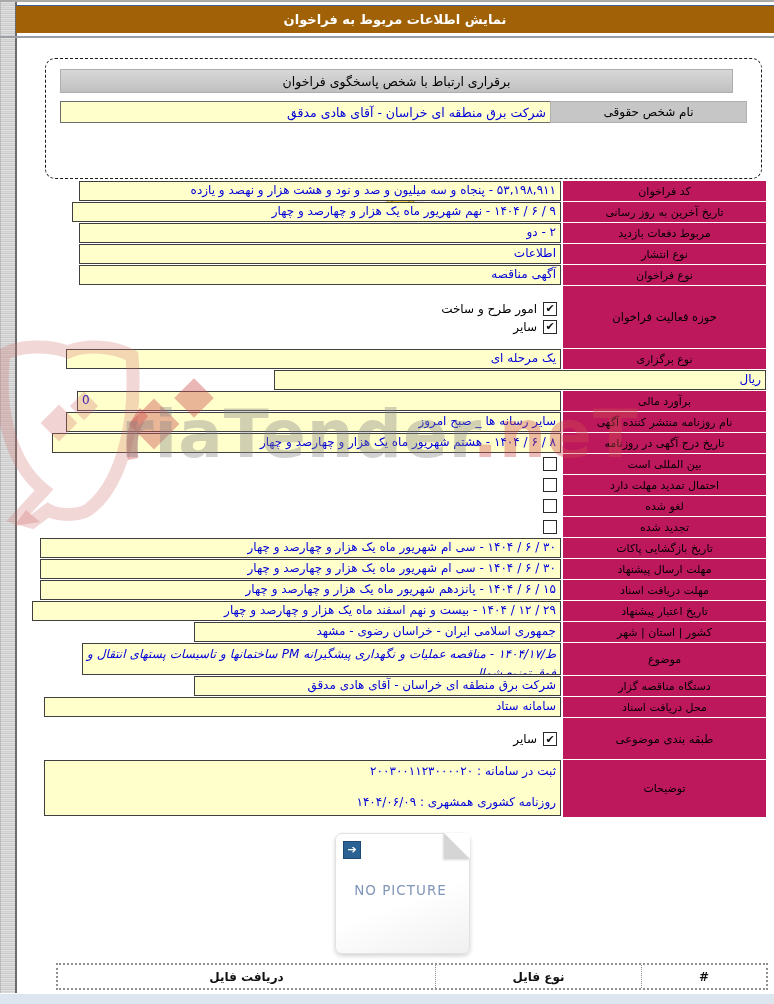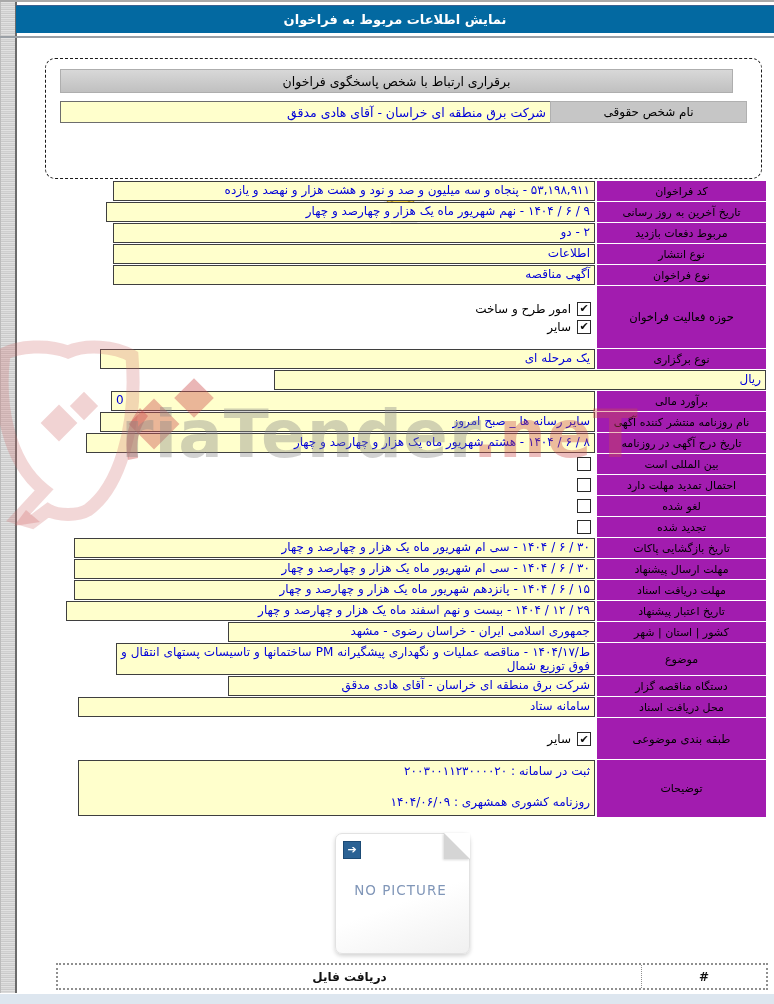--- a/index.html
+++ b/index.html
@@ -12,21 +12,21 @@
   
   .side-strip{
     position:absolute;left:0;top:2px;width:14px;height:991px;
     background:repeating-linear-gradient(180deg,#e2e2e2 0 1px,#cfcfcf 1px 2px,#dadada 2px 3px,#c9c9c9 3px 4px);
     border-left:1px solid #bbb;border-right:2px solid #6b6b6b;
   }
   .top-hairline{position:absolute;left:0;top:0;right:0;height:2px;background:#a9a9a9;}
   
   .title-bar{
     position:absolute;left:16px;right:0;top:5px;height:27px;
-    background:#0369a1;border-top:1px solid #3a618f;
+    background:#a16207;border-top:1px solid #3a618f;
     color:#ffffff;font-size:13px;font-weight:bold;
     display:flex;align-items:center;justify-content:center;
   }
   .title-sep{position:absolute;left:0;right:0;top:36px;height:2px;background:#9aa0a6;}
   
   .contact-box{
     position:absolute;left:45px;top:58px;width:715px;height:119px;
     border:1px dashed #1a1a1a;border-radius:10px;background:#fff;
   }
   .contact-header{
@@ -51,21 +51,21 @@
     position:absolute;left:0;right:0;top:128px;display:flex;justify-content:center;
   }
   .email-circle{
     width:42px;height:40px;border-radius:50%;background:#ebebeb;
     display:flex;align-items:center;justify-content:center;cursor:pointer;
   }
   
   .details{position:absolute;top:181px;left:0;width:766px;}
   .drow{display:flex;align-items:stretch;height:21px;}
   .dlabel{
-    width:169px;margin-left:2px;margin-bottom:1px;background:#a21caf;
+    width:203px;margin-left:2px;margin-bottom:1px;background:#be185d;
     display:flex;align-items:center;justify-content:center;
     font-size:11px;color:#000;white-space:nowrap;
   }
   .dval{flex:1;display:flex;justify-content:flex-start;align-items:flex-start;}
   .field{
     box-sizing:border-box;height:20px;margin-bottom:1px;
     background:#ffffcc;border:1px solid #3f3f3f;
     color:#0000d8;font-size:12px;line-height:17px;
     padding:0 4px;white-space:nowrap;overflow:hidden;
   }
@@ -78,21 +78,21 @@
     display:inline-flex;align-items:center;justify-content:center;
     font-size:11px;font-weight:bold;color:#111;line-height:1;cursor:pointer;flex:none;
   }
   .r-cbonly .dval .cb{margin-right:4px;margin-top:3px;}
   .r-activity{height:63px;}
   .r-activity .dlabel{font-size:11.5px;}
   .opts{display:flex;flex-direction:column;justify-content:center;gap:4px;height:100%;margin-right:4px;}
   .opt{display:flex;align-items:center;font-size:12px;color:#000;}
   .opt .cb{margin-left:6px;}
   .r-subject{height:33px;}
-  .r-subject .field{height:32px;white-space:normal;line-height:14px;text-align:justify;padding-top:1px;}
+  .r-subject .field{height:32px;white-space:normal;line-height:19px;text-align:justify;padding-top:1px;font-style:italic;}
   .r-class{height:42px;}
   .r-notes{height:58px;}
   .r-notes .field{height:56px;white-space:normal;}
   .note-line{line-height:15px;margin-top:3px;}
   .note-line + .note-line{margin-top:16px;}
   
   .nopic{
     position:absolute;top:833px;left:335px;width:133px;height:119px;
     background:linear-gradient(160deg,#ffffff 55%,#f0f0f0 100%);
     border:1px solid #e2e2e2;border-radius:7px;
@@ -374,20 +374,21 @@
 </div>
 
 <div class="nopic">
   <div class="nopic-fold"></div>
   <div class="nopic-badge">➔</div>
   <div class="nopic-text">NO PICTURE</div>
 </div>
 
 <div class="files-table">
   <div class="fcell fc-hash">#</div>
+  <div class="fcell fc-type">نوع فایل</div>
   <div class="fcell fc-get">دریافت فایل</div>
 </div>
 
 <div class="bottom-strip"></div>
 
 <div class="watermark">
   <svg class="wm-shield" width="160" height="195" viewBox="0 0 160 195">
     <path d="M80 12 C60 4 30 6 16 14 C10 60 18 120 56 150 L30 178 L44 182 L60 170 C70 176 90 176 100 170 C130 148 150 90 144 16 C126 6 98 4 80 12 Z" fill="none" stroke="rgba(210,110,110,0.28)" stroke-width="13"></path>
     <g fill="rgba(210,110,110,0.30)">
       <rect x="58" y="70" width="26" height="26" transform="rotate(45 71 83)"></rect>

